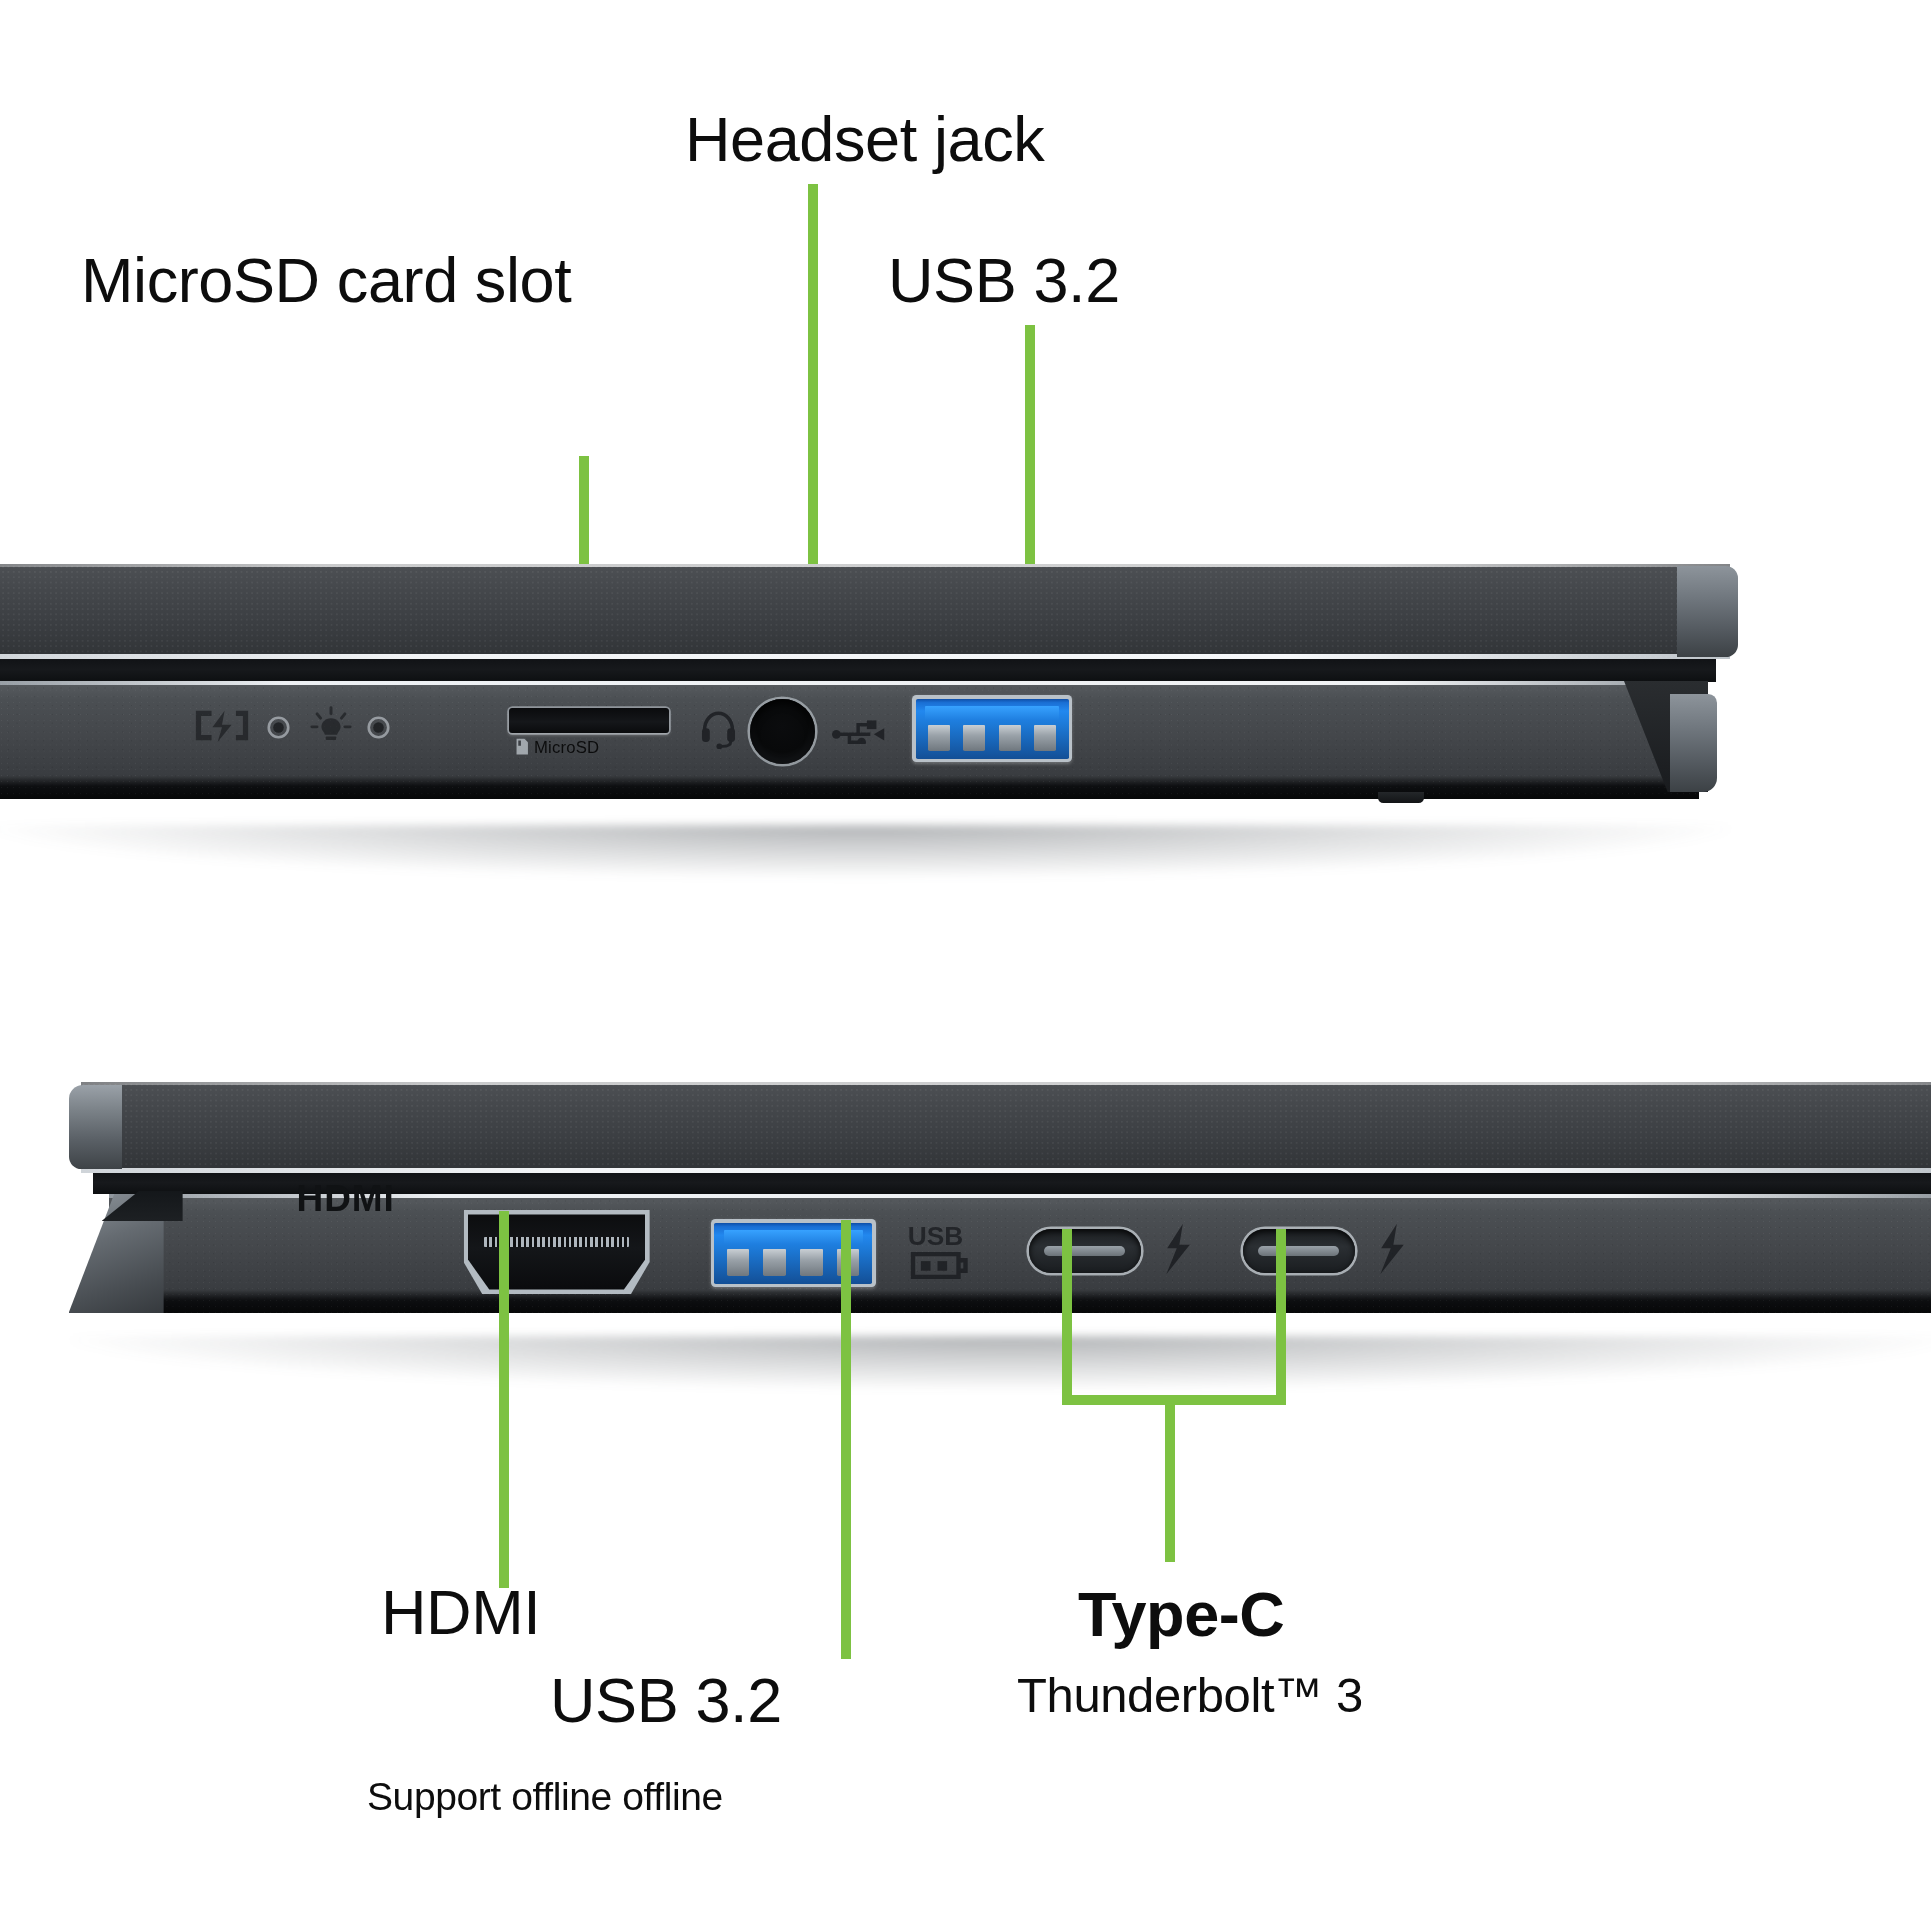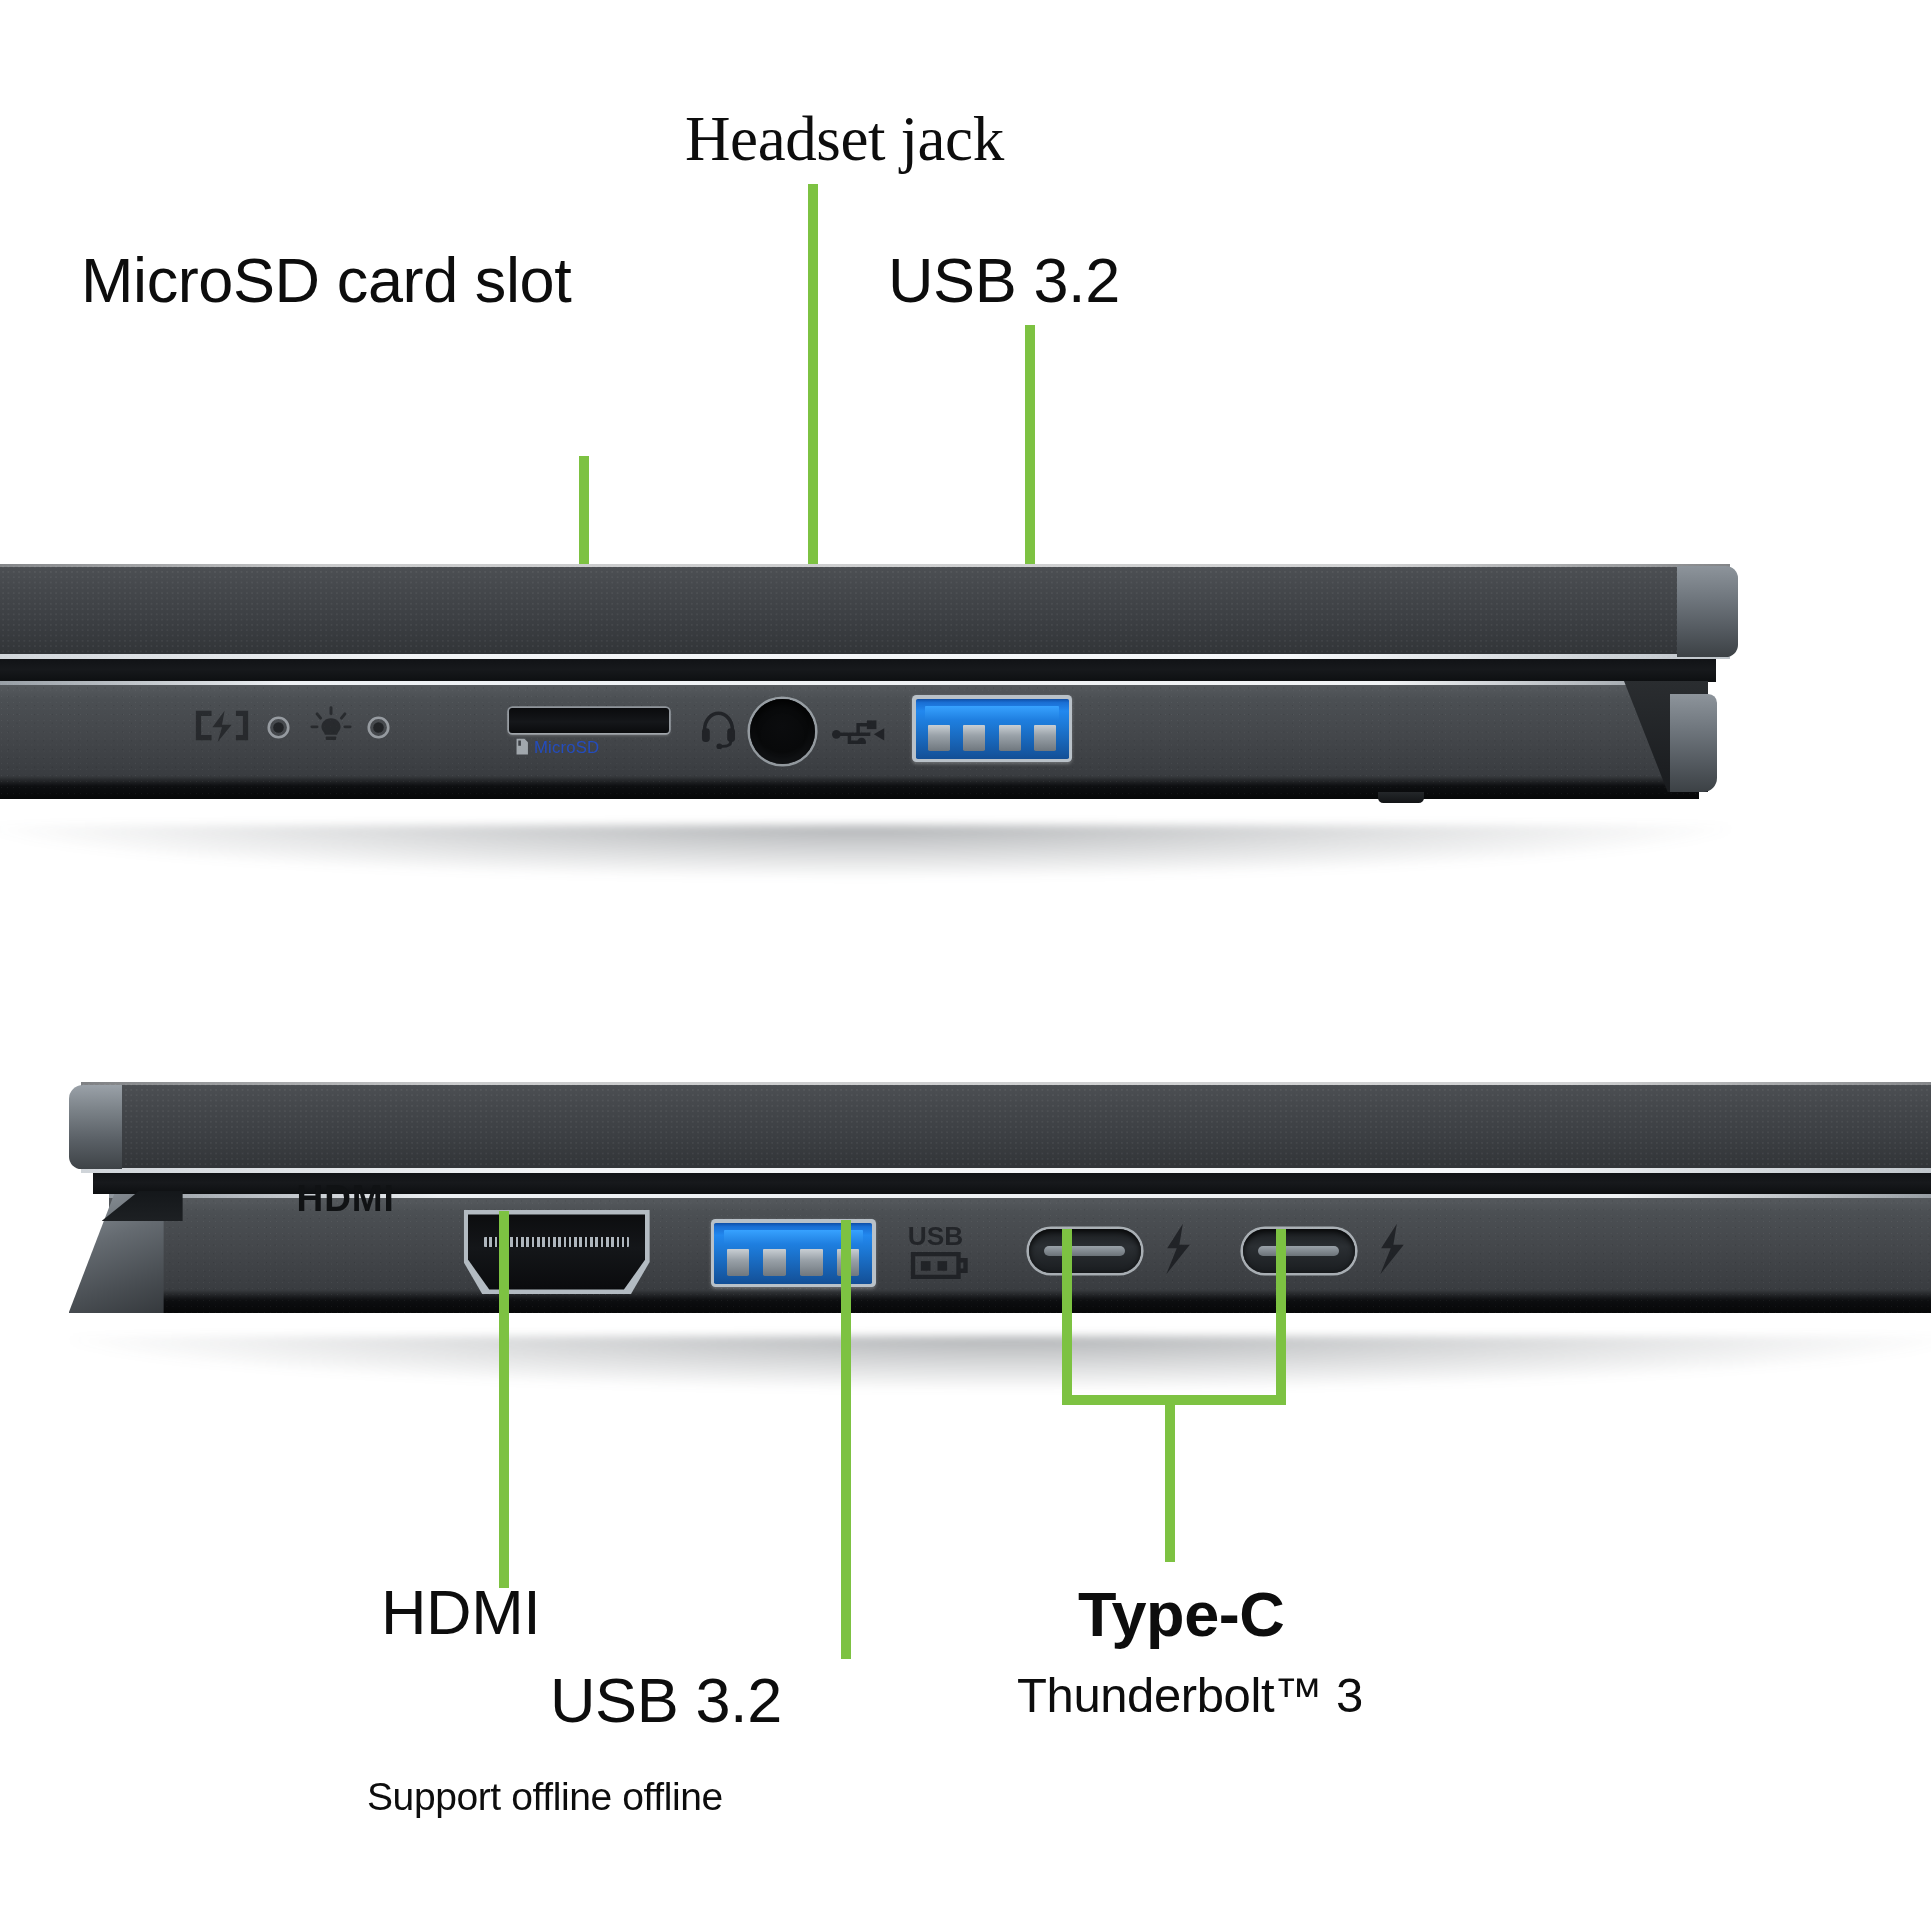--- a/index.html
+++ b/index.html
@@ -123,21 +123,21 @@
     background:linear-gradient(180deg,#0a0b0d 0%,#15171a 55%,#0a0b0d 100%);
     border-radius:3.5px;
     box-shadow:
       0 0 0 1.8px rgba(200,208,215,.55),
       0 2.6px 3.5px -0.9px rgba(255,255,255,.30);
   }
   .sd-label{
     position:absolute;
     font-size:16.7px;
     letter-spacing:0.2px;
-    color:#1d4ed8;
+    color:#000000;
     opacity:.82;
     white-space:nowrap;
     font-family:"Liberation Sans", sans-serif;
   }
 
   
   .jack-ring{
     position:absolute;
     border-radius:50%;
     background:radial-gradient(circle at 50% 42%,#0b0c0e 0%,#08090a 52%,#15171a 78%,#3a3f44 100%);
@@ -217,21 +217,21 @@
     white-space:nowrap;
   }
 
   .port-mark{ position:absolute; opacity:.6; }
 </style>
 </head>
 <body>
 
 <div id="stage">
 
-  <div class="callout cal-lg" style="left:685px; top:105px;font-family:Liberation Serif, serif;">Headset jack</div>
+  <div class="callout cal-lg" style="left:685px; top:105px;">Headset jack</div>
 
   <div class="callout cal-lg" style="left:81px; top:246px;text-align:center;">MicroSD card slot</div>
 
   <div class="callout cal-lg" style="left:888px; top:246px;">USB 3.2</div>
 
   <div class="leader leader-v" style="left:579px; top:456px; height:255px;"></div>
   <div class="leader leader-v" style="left:808px; top:184px; height:535px;"></div>
   <div class="leader leader-v" style="left:1025px; top:325px; height:395px;"></div>
 
   <div class="laptop" style="left:-26px; top:562px; width:1843px; height:290px;">

